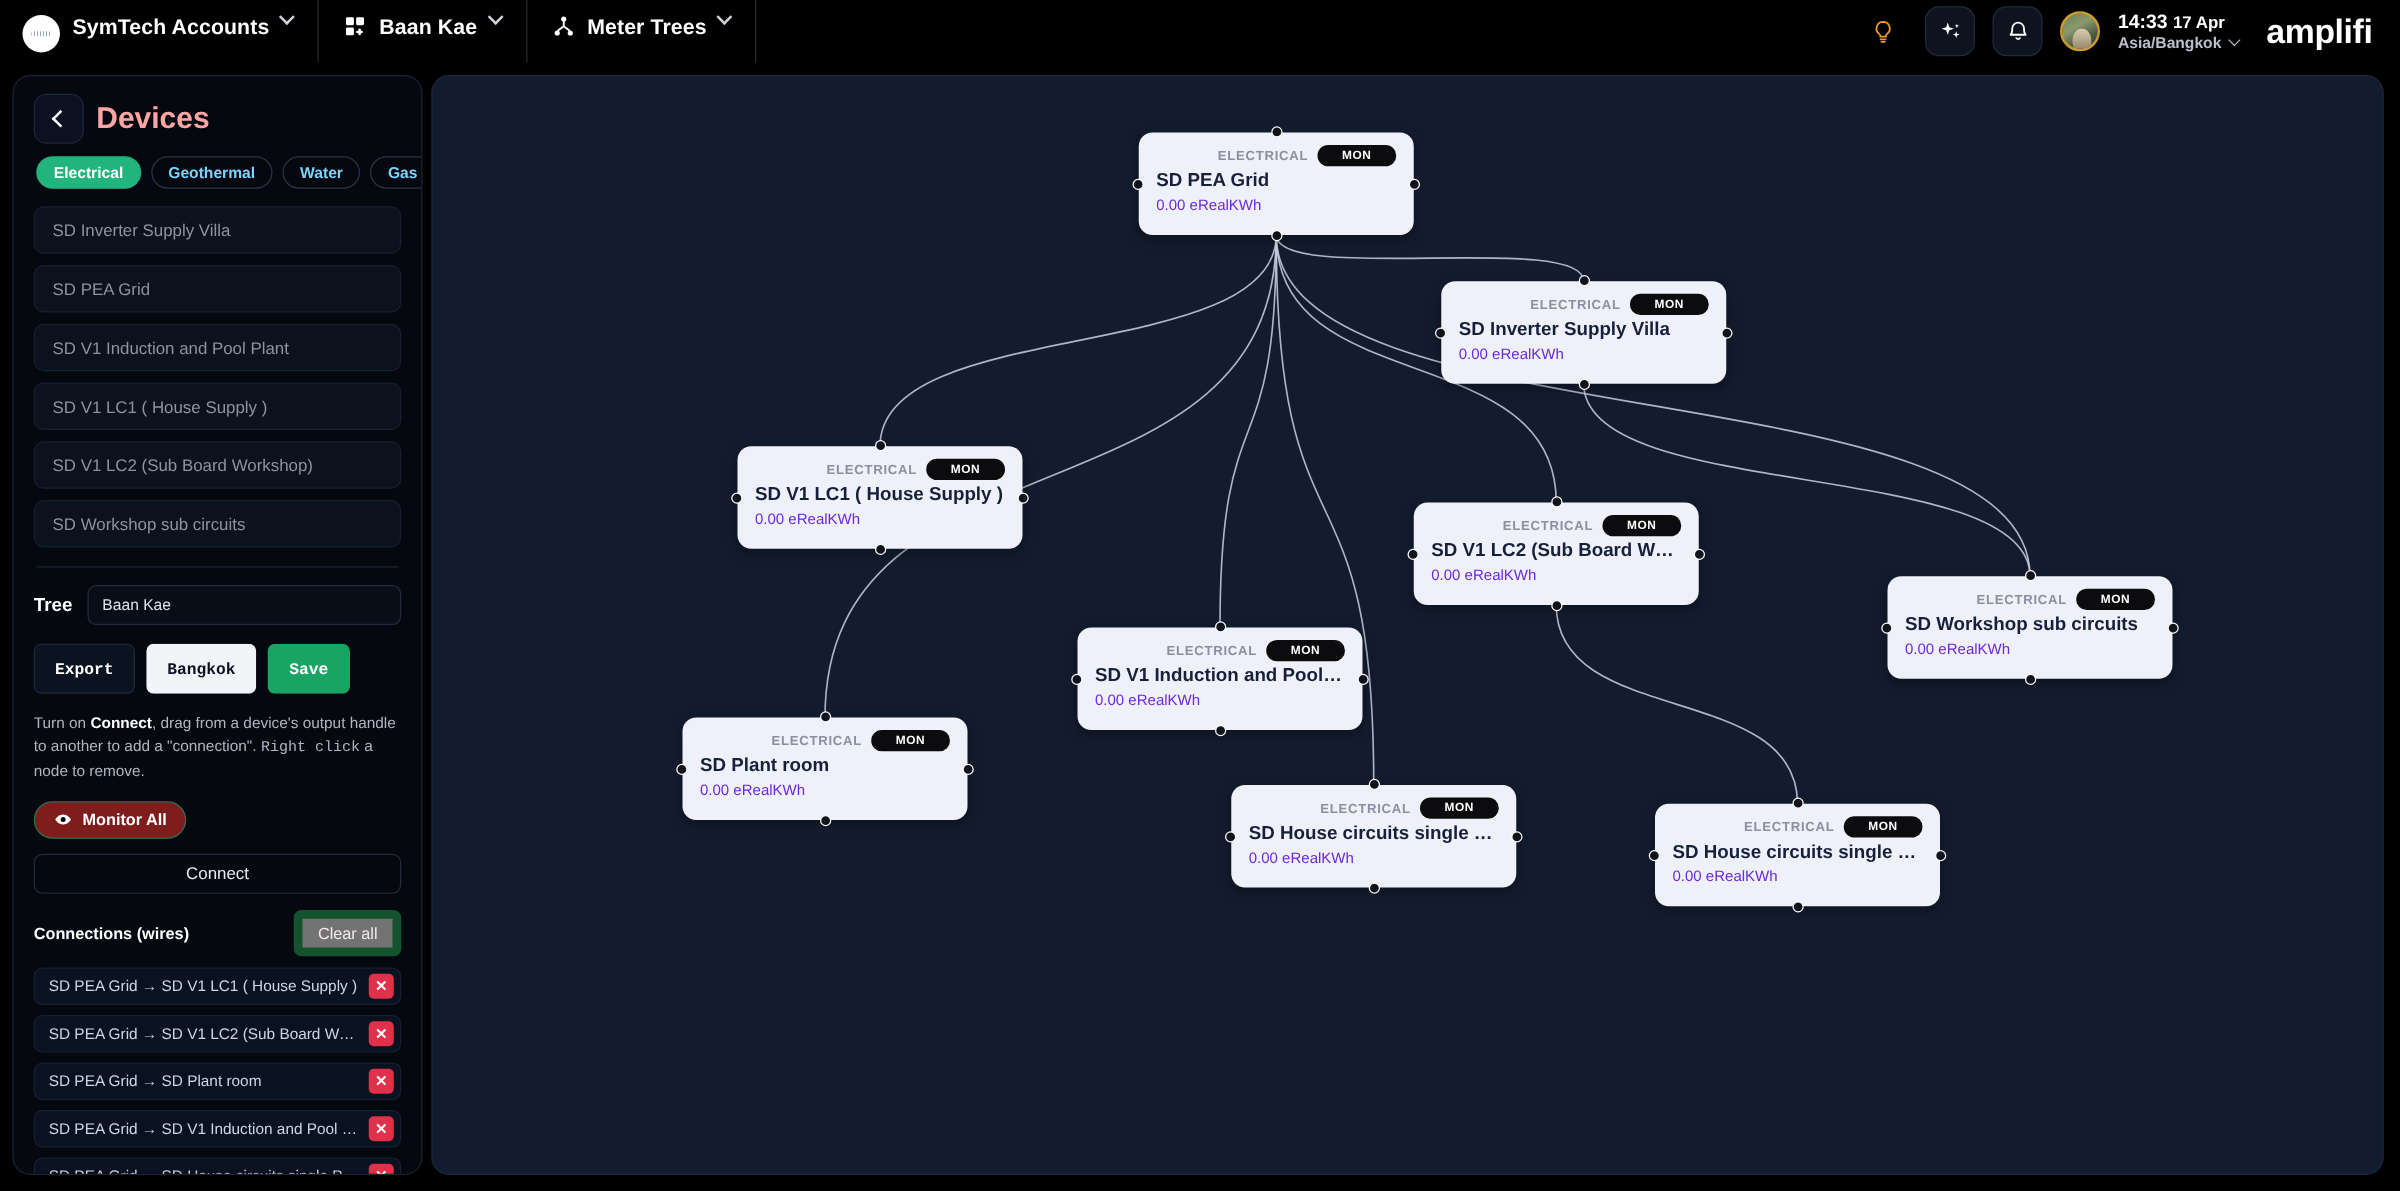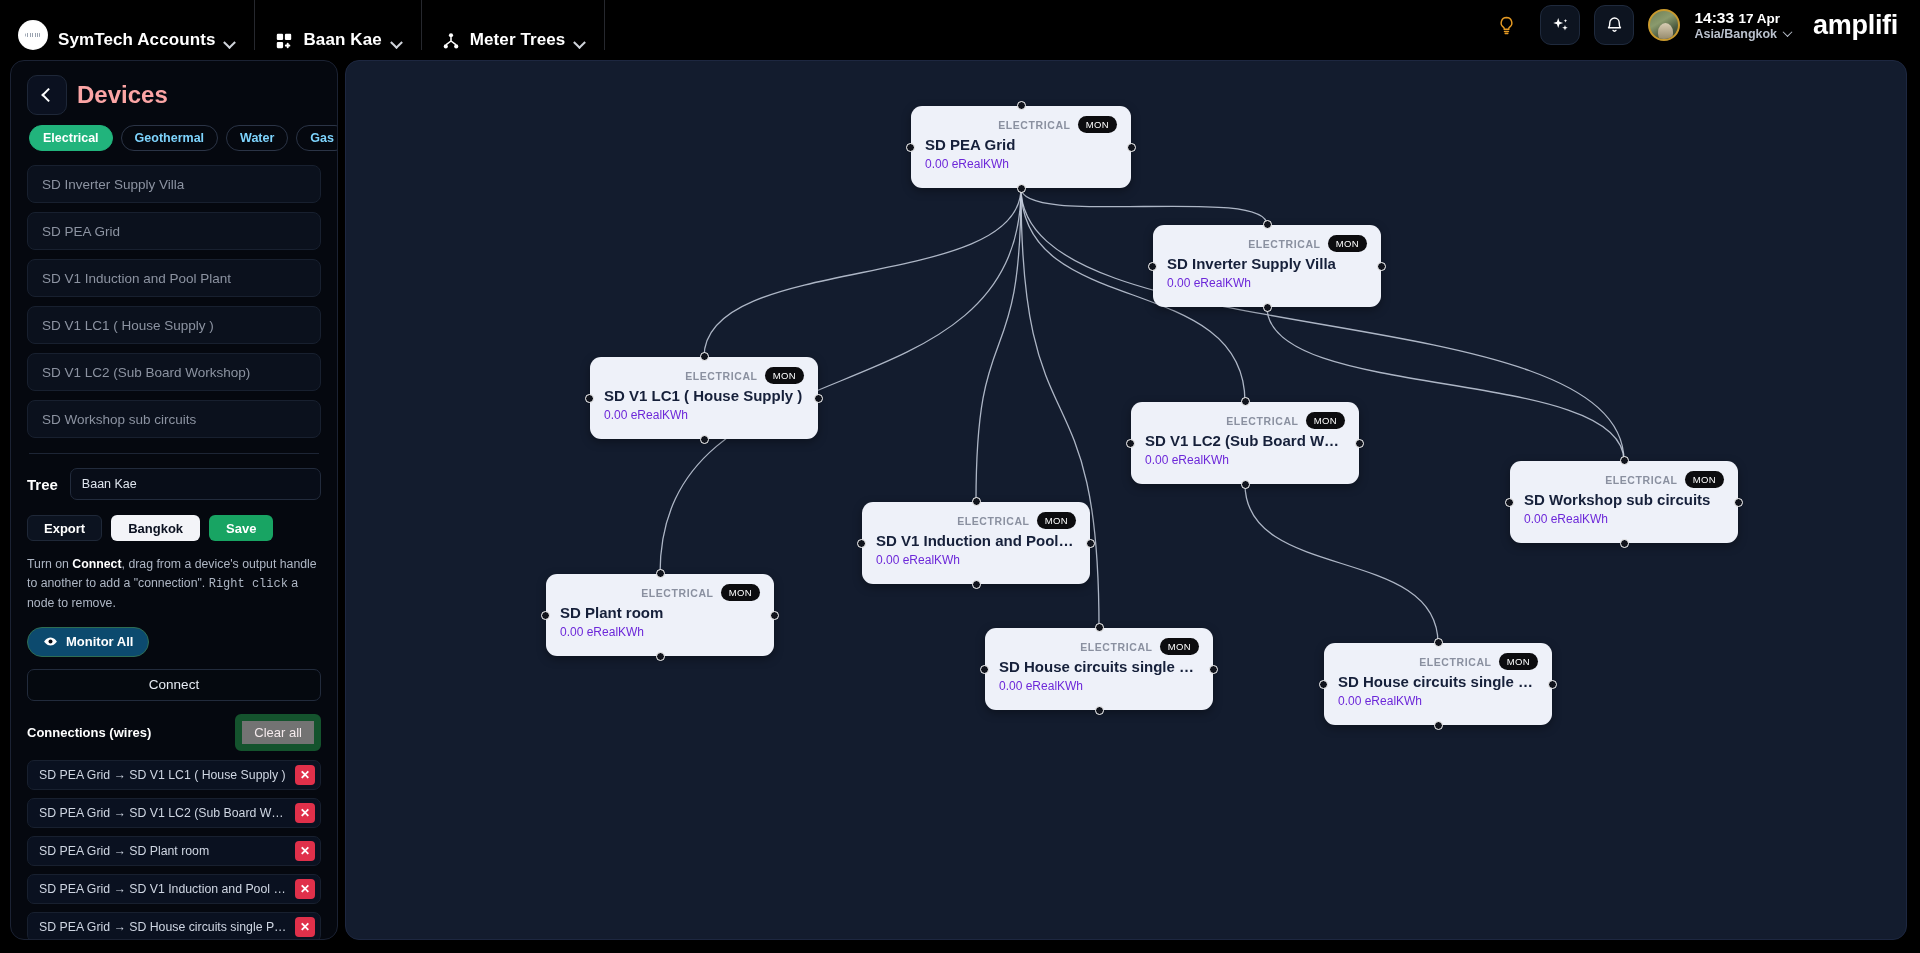--- a/index.html
+++ b/index.html
@@ -13,22 +13,22 @@
 
   
   .header {
     position: absolute; top: 0; left: 0;
     width: 1920px; height: 50px;
     background: #000000;
     display: flex; align-items: center;
   }
   .hdr-left { display: flex; align-items: center; height: 50px; }
   .hdr-seg {
-    display: flex; align-items: flex-end; gap: 10px;
-    height: 50px; padding: 0 20px;
+    display: flex; align-items: flex-start; gap: 10px;
+    height: 50px; padding: 12px 20px;
     border-right: 1px solid #26282e;
     color: #ffffff;
     font-size: 17px; font-weight: 700;
     letter-spacing: .1px;
     cursor: pointer;
   }
   .hdr-seg:first-child { padding-left: 18px; }
   .brand-logo {
     width: 30px; height: 30px; border-radius: 50%;
     background: radial-gradient(circle at 50% 50%, #ffffff 62%, #e7e7e7 100%);
@@ -132,40 +132,40 @@
   .tree-label { color: #ffffff; font-size: 15px; font-weight: 700; }
   .tree-input {
     flex: 1; height: 32px; border-radius: 7px;
     background: #080d18; border: 1px solid #222b3c;
     color: #dfe5ee; font-size: 12.5px; padding: 0 11px;
     font-family: "Liberation Sans", sans-serif; outline: none;
   }
 
   .btn-row { display: flex; gap: 9px; margin-bottom: 14px; }
   .btn {
-    height: 26px; padding: 4px 16px; border-radius: 6px;
+    height: 40px; padding: 4px 16px; border-radius: 6px;
     font-size: 13px; font-weight: 600; cursor: pointer;
     display: flex; align-items: center; justify-content: center;
-    border: 1px solid transparent; font-family: Liberation Sans, sans-serif;
+    border: 1px solid transparent; font-family: Liberation Mono, monospace;
   }
   .btn-export { background: #0c1320; color: #ffffff; border-color: #1f2838; }
   .btn-import { background: #f3f4f8; color: #0b1120; }
   .btn-save   { background: #18a463; color: #ffffff; }
 
   .hint {
     color: #aeb6c4; font-size: 12.3px; line-height: 1.55;
     margin-bottom: 14px;
   }
   .hint b { color: #ffffff; font-weight: 700; }
   .hint .mono { font-family: "Liberation Mono", monospace; font-size: 12px; margin-top: 40px; }
 
   .monitor-btn {
     display: inline-flex; align-items: center; gap: 8px;
     height: 30px; padding: 0 15px; border-radius: 999px;
-    background: #0c4a6e; border: 1px solid #2f6d53;
+    background: #7f1d1d; border: 1px solid #2f6d53;
     color: #ffffff; font-size: 13px; font-weight: 600;
     cursor: pointer; margin-bottom: 12px;
   }
   .eye { width: 15px; height: 15px; flex: none; }
 
   .connect-btn {
     width: 100%; height: 32px; border-radius: 7px;
     background: #05090f; border: 1px solid #222b3c;
     color: #e6ebf3; font-size: 13.5px;
     display: flex; align-items: center; justify-content: center;
@@ -225,22 +225,22 @@
   }
   .node-top {
     display: flex; align-items: center; justify-content: flex-end;
     gap: 7px; height: 17px; margin-bottom: 3px;
   }
   .node-kind {
     color: #8a90a0; font-size: 10.5px; font-weight: 600; letter-spacing: .6px;
   }
   .node-badge {
     background: #0c0c0f; color: #ffffff;
-    font-size: 9.5px; font-weight: 400; letter-spacing: .4px;
-    padding: 3px 8px; border-radius: 999px;
+    font-size: 9.5px; font-weight: 700; letter-spacing: .4px;
+    padding: 3px 20px; border-radius: 999px;
   }
   .node-title {
     color: #16203a; font-size: 15px; font-weight: 700;
     white-space: nowrap; overflow: hidden; text-overflow: ellipsis;
     margin-bottom: 4px;
   }
   .node-val { color: #6d28d9; font-size: 12px; }
 
   .handle {
     position: absolute; width: 9px; height: 9px; border-radius: 50%;

